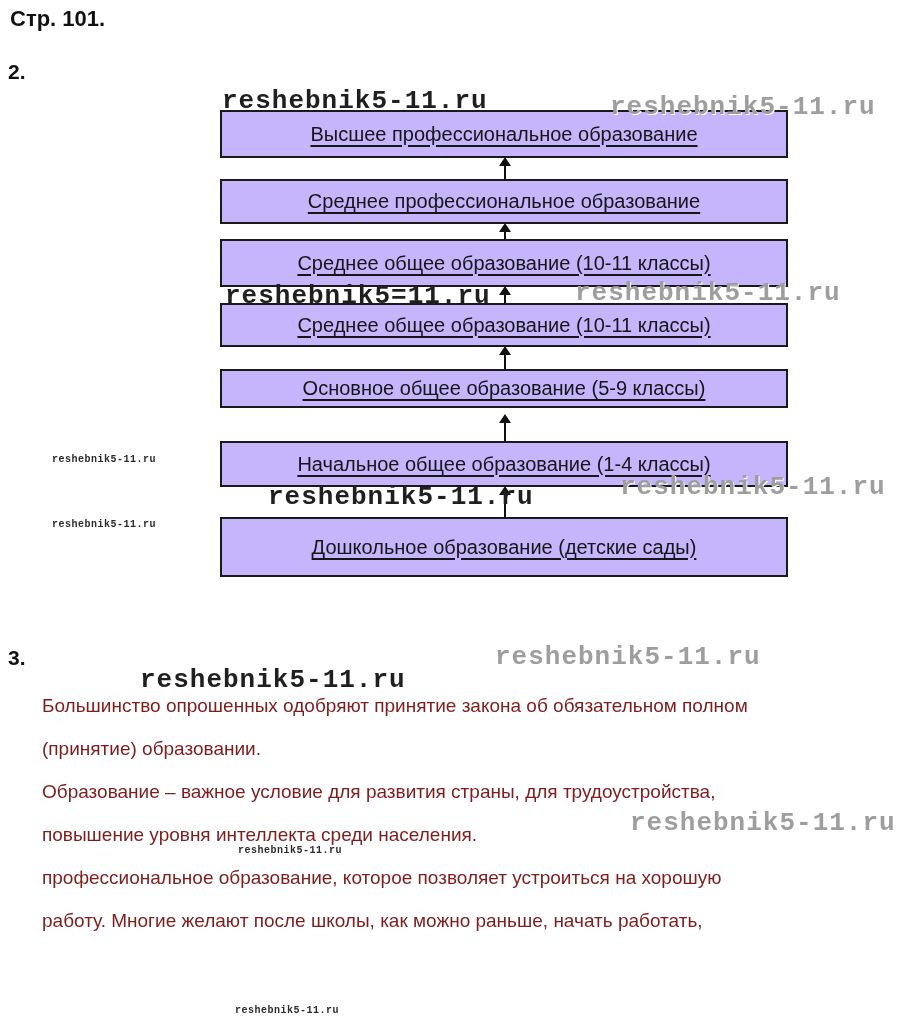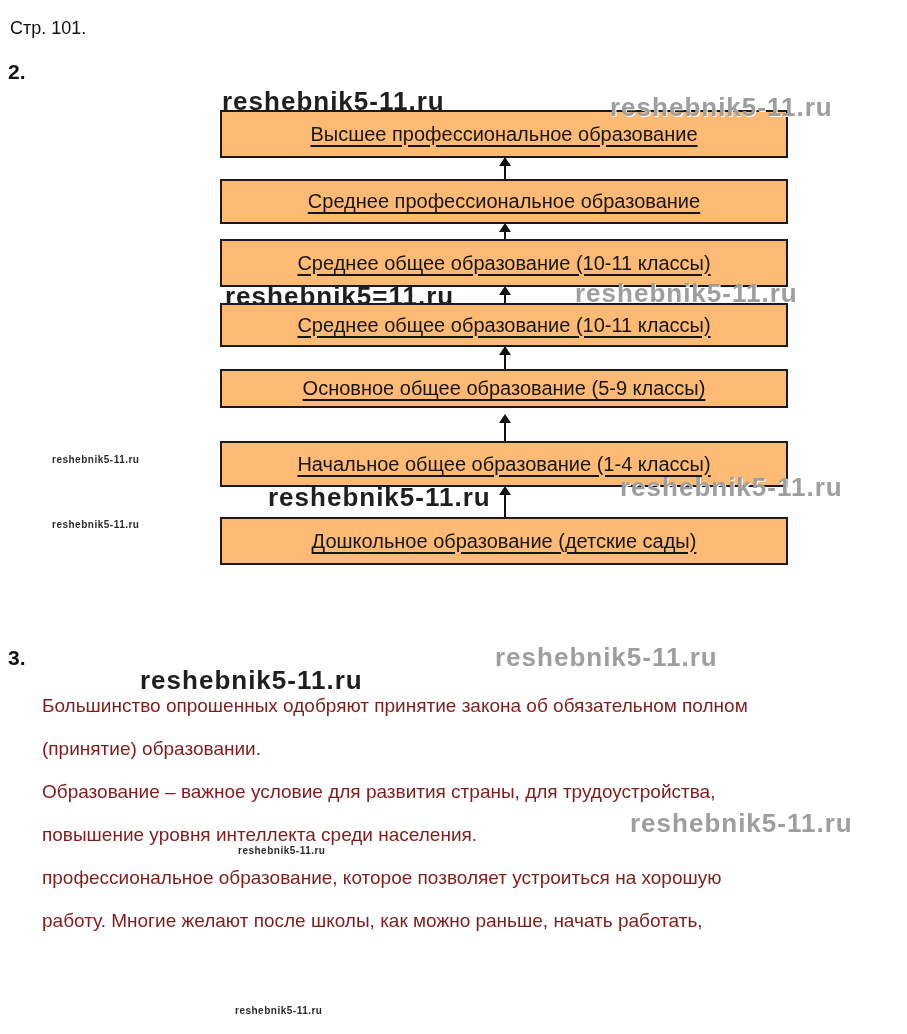--- a/index.html
+++ b/index.html
@@ -6,33 +6,33 @@
   .page {
     position:relative;
     width:907px;
     height:1034px;
     background:#ffffff;
     font-family:"Liberation Sans", sans-serif;
     color:#151515;
     overflow:hidden;
   }
   .page-header {
-    position:absolute; top:18px; left:10px;
-    font-size:18px; font-weight:normal; color:#111;
+    position:absolute; top:6px; left:10px;
+    font-size:22px; font-weight:bold; color:#111;
   }
   .task-number {
     position:absolute; font-size:21px; font-weight:bold; color:#111;
   }
   #task2-num { top:60px; left:8px; }
   #task3-num { top:646px; left:8px; }
 
   
   .dbox {
     position:absolute; left:220px; width:568px;
-    border:2px solid #1a1a1a; background:#fdba74;
+    border:2px solid #1a1a1a; background:#c4b5fd;
     box-sizing:border-box;
     display:flex; align-items:center; justify-content:center;
     z-index:1;
   }
   .dbox-text {
     font-size:20px; color:#161616;
     text-decoration:underline;
     text-underline-offset:4px;
     white-space:nowrap;
   }
@@ -47,21 +47,21 @@
     width:0; height:0;
     border-left:6px solid transparent;
     border-right:6px solid transparent;
     border-bottom:9px solid #111;
   }
   .arrow-shaft { width:2px; flex:1; background:#111; }
 
   
   .wm {
     position:absolute; white-space:nowrap; z-index:5;
-    font-family:Liberation Sans, sans-serif; font-weight:bold;
+    font-family:Liberation Mono, monospace; font-weight:bold;
     letter-spacing:1px; pointer-events:none;text-align:right;
   }
   .wm-dark { color:#1f1f1f; font-size:26px; }
   .wm-gray { color:#9e9e9e; font-size:26px; text-shadow:1px 1px 0 #ffffff; }
   .wm-tiny { color:#2b2b2b; font-size:10px; letter-spacing:0.5px; }
 
   
   .body-text { position:absolute; left:42px; top:684px; width:850px; z-index:3; }
   .body-line {
     font-size:19px; line-height:43px; height:43px;
@@ -120,21 +120,21 @@
     </div>
 
     <div class="dbox" style="top:441px;height:46px">
       <span class="dbox-text">Начальное общее образование (1-4 классы)</span>
     </div>
     <div class="arrow" style="top:486px;height:31px">
       <div class="arrow-head"></div>
       <div class="arrow-shaft"></div>
     </div>
 
-    <div class="dbox" style="top:517px;height:48px">
+    <div class="dbox" style="top:517px;height:60px">
       <span class="dbox-text">Дошкольное образование (детские сады)</span>
     </div>
 
   </div>
 
   <div class="task-number" id="task3-num">3.</div>
 
   <div class="body-text">
     <div class="body-line">Большинство опрошенных одобряют принятие закона об обязательном полном</div>
     <div class="body-line">(принятие) образовании.</div>

